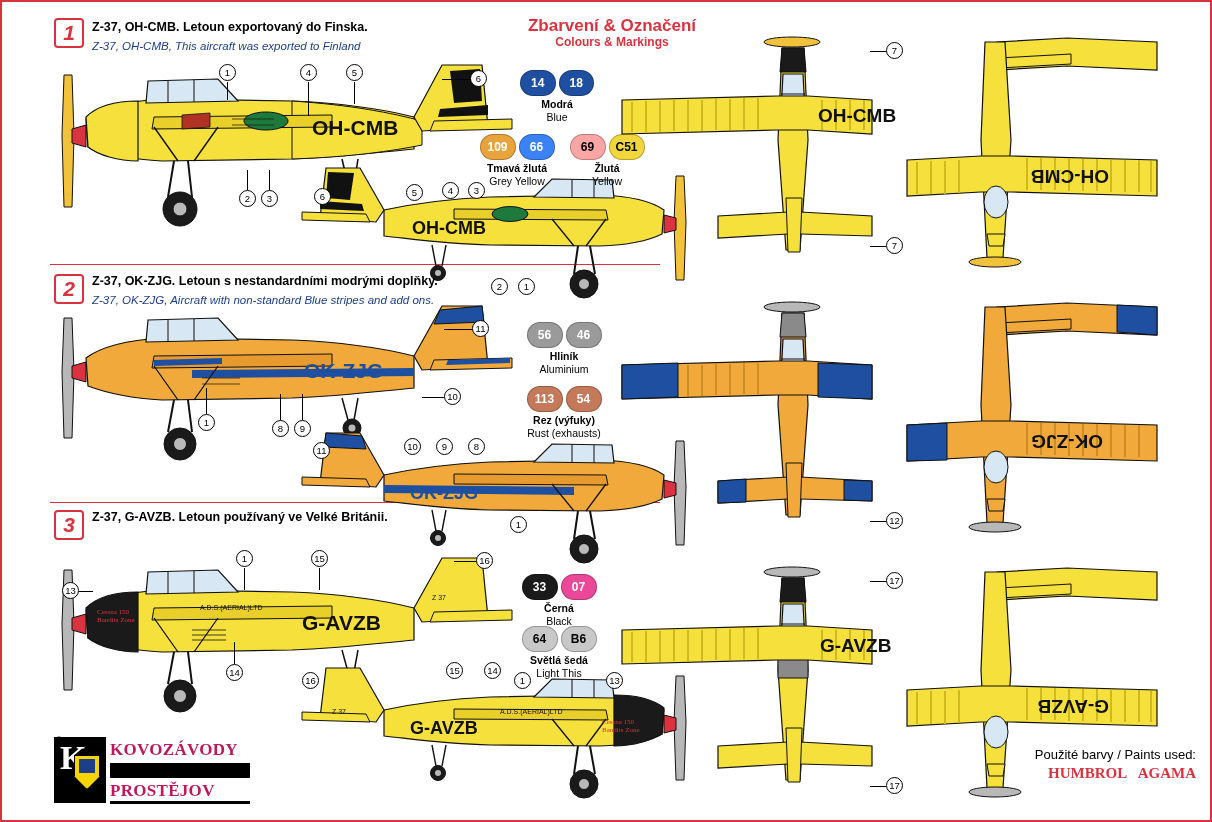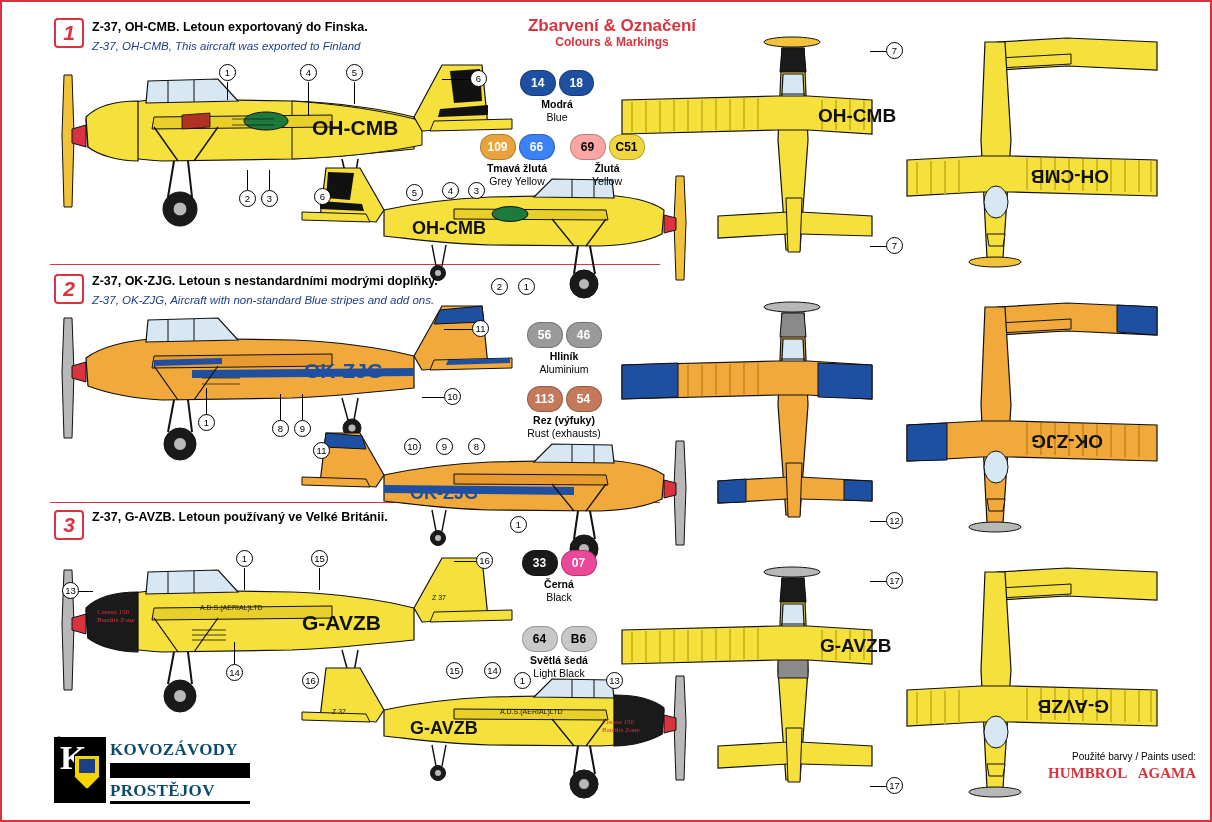--- a/index.html
+++ b/index.html
@@ -79,31 +79,31 @@
   .logo .reg { position:absolute; left:2px; top:-2px; font-size:8px; color:#000;}
   .logo .shield {
     position:absolute; left:20px; top:18px; width:26px; height:34px;
     background:#f5d400; clip-path:polygon(0 0,100% 0,100% 62%,50% 100%,0 62%);
     border:1px solid #000;
   }
   .logo .shield:after{
     content:""; position:absolute; left:4px; top:3px; width:16px; height:14px; background:#1b3f8b;
   }
   .logo .name1, .logo .name2 {
-    position:absolute; left:56px; color:#0c4a6e; font-weight:bold;
+    position:absolute; left:56px; color:#be185d; font-weight:bold;
     font-family:"Liberation Serif", serif; font-size:17px; letter-spacing:.3px;
   }
   .logo .name1 { top:3px; }
   .logo .name2 { top:44px; }
   .logo .bar { position:absolute; left:56px; top:26px; width:140px; height:15px; background:#000; }
   .logo .bar2 { position:absolute; left:56px; top:64px; width:140px; height:3px; background:#000; }
 
   
   .paints-used { position:absolute; right:14px; bottom:38px; text-align:right; }
-  .paints-used .lbl { font-size:10px; color:#000; }
+  .paints-used .lbl { font-size:13px; color:#000; }
   .paints-used .brands { margin-top:2px; }
   .paints-used .humbrol { color:#d9333f; font-weight:bold; font-size:15px; font-family:"Liberation Serif",serif; }
   .paints-used .agama { color:#d9333f; font-weight:bold; font-size:15px; font-family:"Liberation Serif",serif; margin-left:6px; }
 
   
   .art { position:absolute; }
 
   svg { display:block; overflow:visible; }
 </style>
 </head>
@@ -407,39 +407,39 @@
   <div class="callout" style="left:309px; top:548px;">15</div>
   <div class="lead" style="left:317px; top:566px; width:1px; height:22px;"></div>
   <div class="callout" style="left:474px; top:550px;">16</div>
   <div class="lead" style="left:452px; top:559px; width:22px; height:1px;"></div>
   <div class="callout" style="left:444px; top:660px;">15</div>
   <div class="callout" style="left:482px; top:660px;">14</div>
   <div class="callout" style="left:300px; top:670px;">16</div>
   <div class="callout" style="left:604px; top:670px;">13</div>
   <div class="callout" style="left:512px; top:670px;">1</div>
 
-  <div class="paintgrp" style="left:518px; top:548px; width:78px;">
+  <div class="paintgrp" style="left:518px; top:572px; width:78px;">
     <div class="chips">
       <div class="chip" style="background:#1a1a1a;">33</div>
       <div class="chip" style="background:#ec4899;">07</div>
     </div>
     <div class="pname">
       <div class="cz">Černá</div>
       <div class="en">Black</div>
     </div>
   </div>
 
   <div class="paintgrp" style="left:508px; top:624px; width:98px;">
     <div class="chips">
       <div class="chip light" style="background:#c8c8c8;">64</div>
       <div class="chip light" style="background:#c8c8c8;">B6</div>
     </div>
     <div class="pname">
       <div class="cz">Světlá šedá</div>
-      <div class="en">Light Black</div>
+      <div class="en">Light This</div>
     </div>
   </div>
 
   <svg class="art" style="left:620px; top:18px;" width="250" height="250" viewBox="0 0 250 250">
 
     <ellipse cx="170" cy="22" rx="28" ry="5" fill="#f2c33a" stroke="#111"></ellipse>
 
     <path d="M160,28 L182,28 L186,120 L178,230 L164,230 L156,120 Z" fill="#f5e03c" stroke="#111" stroke-width="1.2"></path>
 
     <path d="M160,28 L182,28 L184,52 L158,52 Z" fill="#1a1a1a" stroke="#111"></path>

